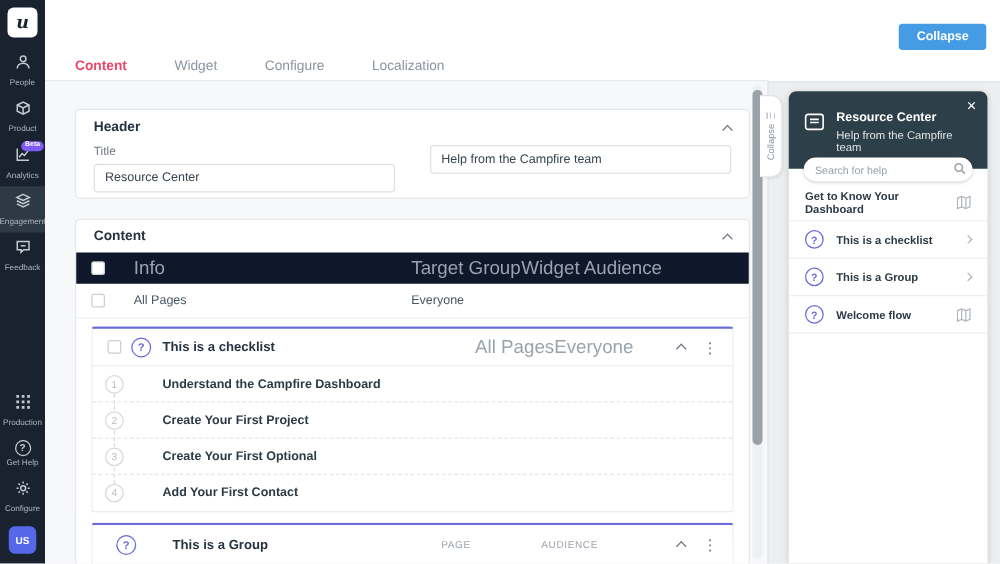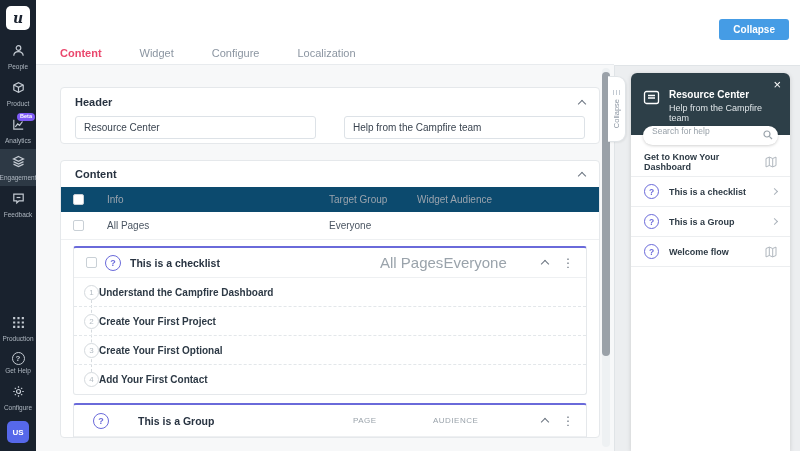--- a/index.html
+++ b/index.html
@@ -59,21 +59,21 @@
   .field{flex:1;}
   .field-label{font-size:9.5px;color:#6f7884;margin-bottom:4px;}
   .hint{color:#a5adb6;}
   .text-input{width:100%;height:23px;border:1px solid #dde2e7;border-radius:3px;
               padding:0 8px;font-size:10px;color:#3a4450;font-family:inherit;outline:none;}
 
   .content-card{margin:10px 14px 0 24px;padding-top:7px;}
   .content-head{display:flex;justify-content:space-between;align-items:center;padding:0 14px 7px;}
   .grid-row{display:grid;grid-template-columns:34px 1fr 88px 168px;align-items:center;
             padding:0 14px 0 12px;}
-  .thead{background:#0c4a6e;height:25px;font-size:10px;color:#9aa3ad;}
+  .thead{background:#0f172a;height:25px;font-size:15px;color:#9aa3ad;}
   .cb{width:11px;height:11px;border:1px solid #c9d0d6;border-radius:2px;background:#fff;cursor:pointer;}
   .flow-row{height:28px;font-size:10px;border-bottom:1px solid #eef0f2;}
   .type-prefix{color:#a0a8b1;}
   .row-name{font-weight:bold;color:#2d3945;}
   .cell{font-size:10px;color:#4a5562;}
 
   .nested-card{margin:6px 12px 0;border:1px solid #e5e8eb;border-top:2px solid #6a6ada;border-radius:3px;}
   .nested-head{display:flex;align-items:center;height:30px;padding:0 12px;border-bottom:1px solid #eef0f2;}
   .q-icon{flex:none;width:16px;height:16px;border:1.3px solid #6a6ada;border-radius:50%;
           color:#6a6ada;font-size:9px;font-weight:bold;display:flex;align-items:center;justify-content:center;}
@@ -84,21 +84,21 @@
   .kebab{color:#6b7480;font-size:12px;cursor:pointer;line-height:1;}
   .kebab::before{content:"\22EE";}
 
   .cl-body{position:relative;}
   .cl-vline{position:absolute;left:17px;top:22px;bottom:22px;border-left:1px dashed #d5dade;}
   .cl-item{position:relative;display:flex;align-items:center;height:29px;padding-left:10px;
            border-bottom:1px dashed #e3e7ea;}
   .cl-item:last-child{border-bottom:none;}
   .cl-num{width:15px;height:15px;border:1px solid #d5dade;border-radius:50%;background:#fff;
           color:#b4bcc3;font-size:8px;display:flex;align-items:center;justify-content:center;z-index:1;}
-  .cl-label{font-size:10px;font-weight:bold;color:#2d3945;}
+  .cl-label{font-size:10px;font-weight:bold;color:#2d3945;margin-left:31px;}
 
   .group-card{margin:8px 12px 0;border-bottom:none;border-radius:3px 3px 0 0;}
   .group-head{display:grid;grid-template-columns:45px 215px 80px 1fr auto;align-items:center;
               height:32px;padding:0 12px 0 19px;border-bottom:1px solid #eef0f2;}
   .colhead{font-size:8px;letter-spacing:.5px;color:#9aa3ab;}
 
   
   .sb-track{position:absolute;right:4px;top:68px;bottom:4px;width:8px;background:#eef1f3;border-radius:4px;}
   .sb-thumb{position:absolute;right:4px;top:72px;height:284px;width:8px;background:#9aa1a8;border-radius:4px;cursor:pointer;}
 
@@ -116,21 +116,21 @@
   .preview-card{position:absolute;left:16px;right:10px;top:7px;bottom:0;background:#fff;
                 border-radius:6px 6px 0 0;box-shadow:0 1px 5px rgba(0,0,0,.14);}
   .preview-header{position:relative;background:#2d3f48;border-radius:6px 6px 0 0;height:62px;padding:8px 12px 0;}
   .close-x{position:absolute;top:5px;right:9px;color:#fff;font-size:13px;cursor:pointer;line-height:1;}
   .close-x::before{content:"\00D7";}
   .ph-row{display:flex;gap:9px;align-items:flex-start;margin-top:8px;}
   .book-icon svg{width:17px;height:17px;color:#fff;}
   .ph-title{font-size:10px;font-weight:bold;color:#fff;}
   .ph-sub{font-size:9px;color:#dfe5e8;margin-top:3px;}
   .search-pill{position:absolute;left:12px;right:12px;top:53px;height:19px;background:#fff;
-               border-radius:10px;box-shadow:0 1px 3px rgba(0,0,0,.18);display:flex;align-items:flex-start;
+               border-radius:10px;box-shadow:0 1px 3px rgba(0,0,0,.18);display:flex;align-items:center;
                padding:0 9px;}
   .search-pill input{flex:1;border:none;outline:none;font-size:8.5px;color:#5a646d;
                      font-family:inherit;background:transparent;}
   .search-pill input::placeholder{color:#97a0a8;}
   .mag svg{width:10px;height:10px;color:#9aa3ab;}
   .preview-list{margin-top:12px;}
   .pv-item{display:flex;align-items:center;height:30px;padding:0 13px;border-bottom:1px solid #eceef0;cursor:pointer;}
   .pv-qicon{flex:none;width:15px;height:15px;border:1.3px solid #6a6ada;border-radius:50%;
             color:#6a6ada;font-size:8.5px;font-weight:bold;display:flex;align-items:center;
             justify-content:center;margin-right:10px;}
@@ -250,20 +250,21 @@
 
     <div class="content-scroll">
 
       <section class="card header-card">
         <div class="card-title-row">
           <span class="card-title">Header</span>
           <span class="chev chev-up"></span>
         </div>
         <div class="fields">
           <div class="field">
+            <div class="field-label">Title</div>
             <input class="text-input" type="text" value="Resource Center" style="">
           </div>
           <div class="field">
             <input class="text-input" type="text" value="Help from the Campfire team" style="">
           </div>
         </div>
       </section>
 
       <section class="card content-card">
         <div class="content-head">

